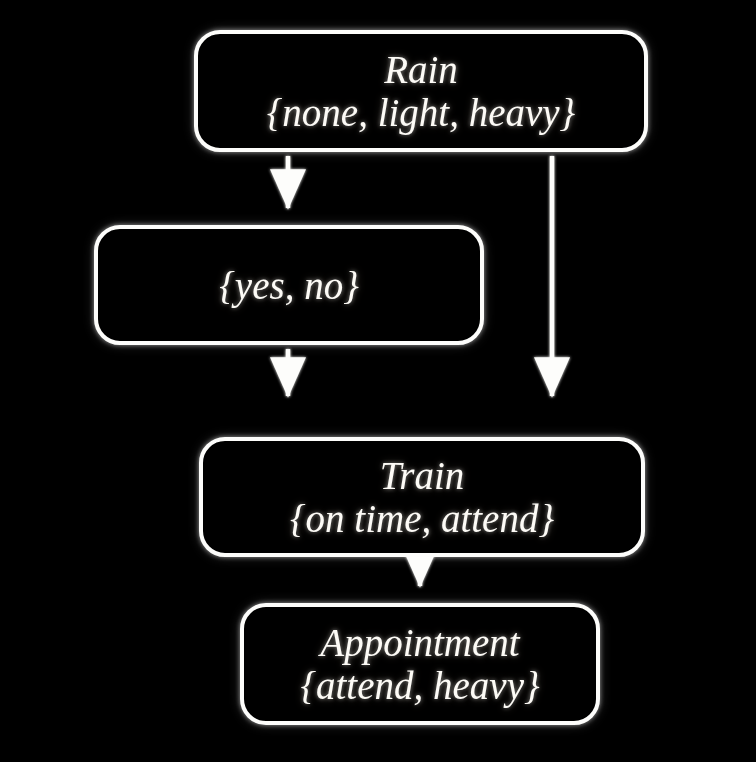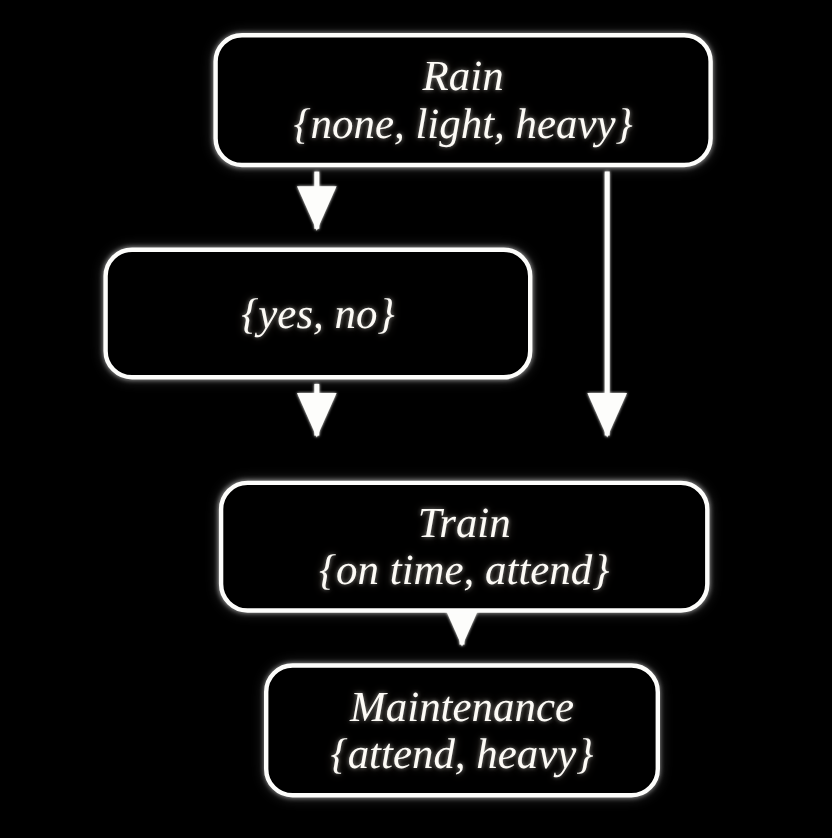--- a/index.html
+++ b/index.html
@@ -102,17 +102,17 @@
   <div class="node" id="node-maintenance">
     <div class="node-states">{yes, no}</div>
   </div>
 
   <div class="node" id="node-train">
     <div class="node-name">Train</div>
     <div class="node-states">{on time, attend}</div>
   </div>
 
   <div class="node" id="node-appointment">
-    <div class="node-name">Maintenance</div>
+    <div class="node-name">Appointment</div>
     <div class="node-states">{attend, heavy}</div>
   </div>
 
 </div>
 
 </body></html>

